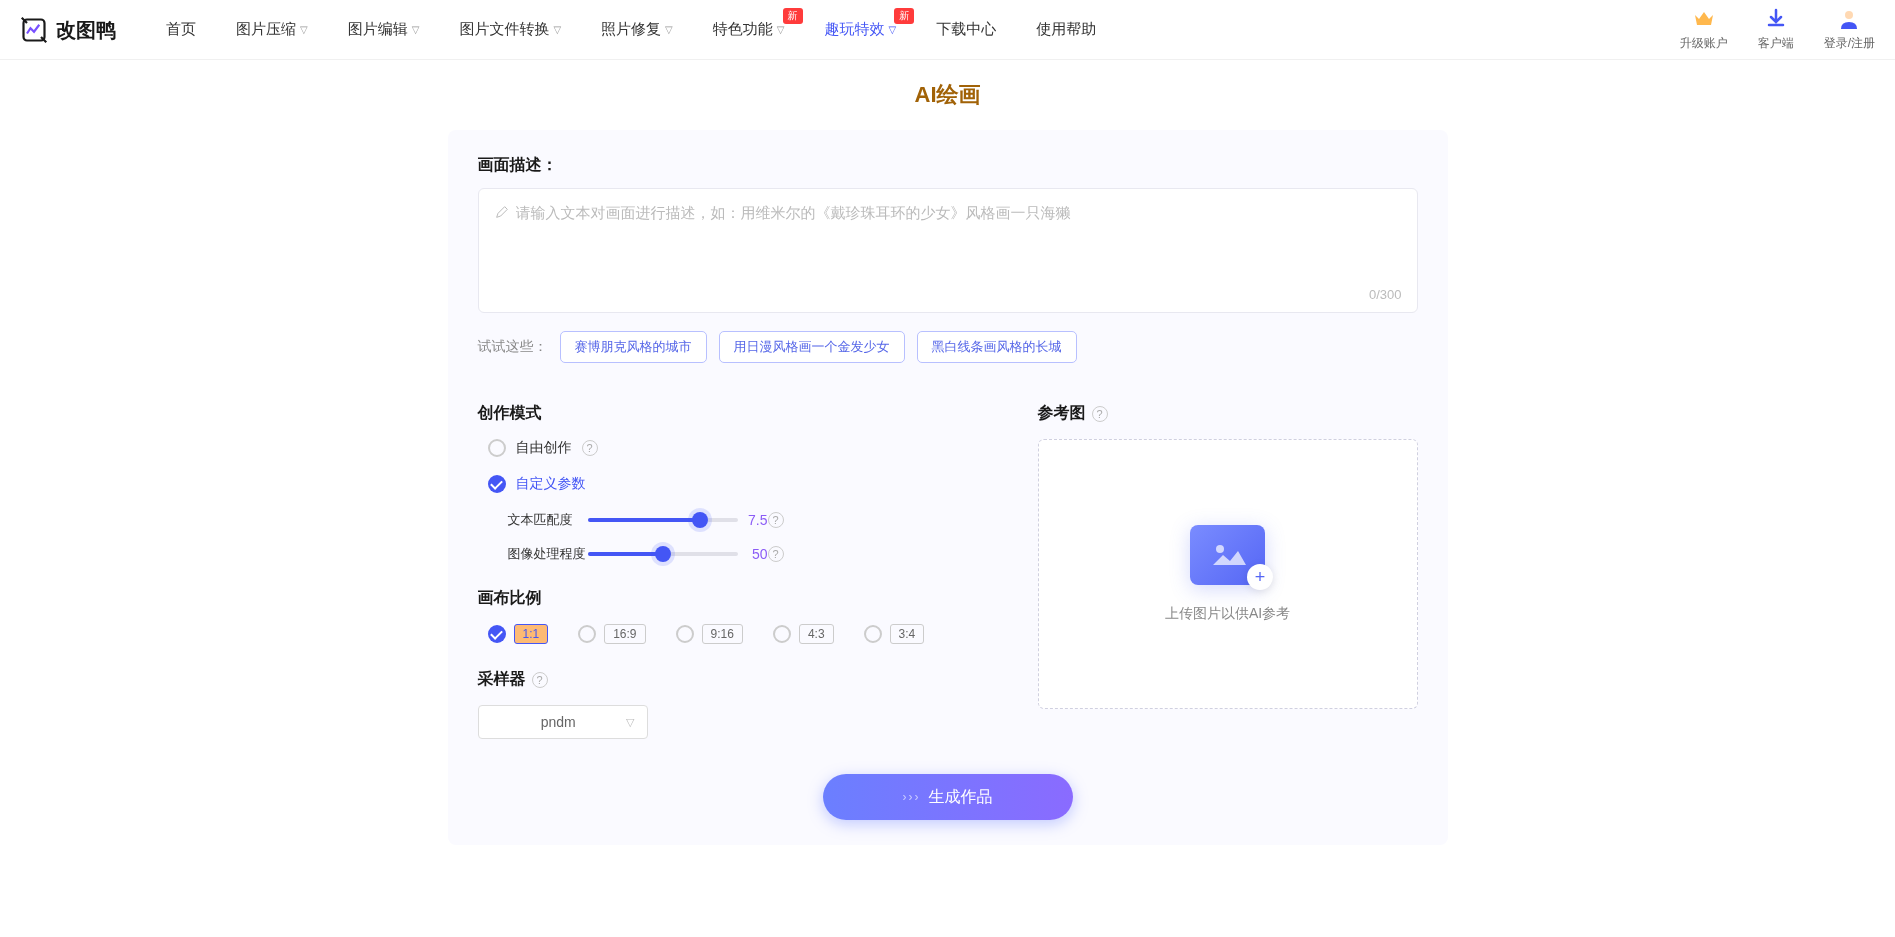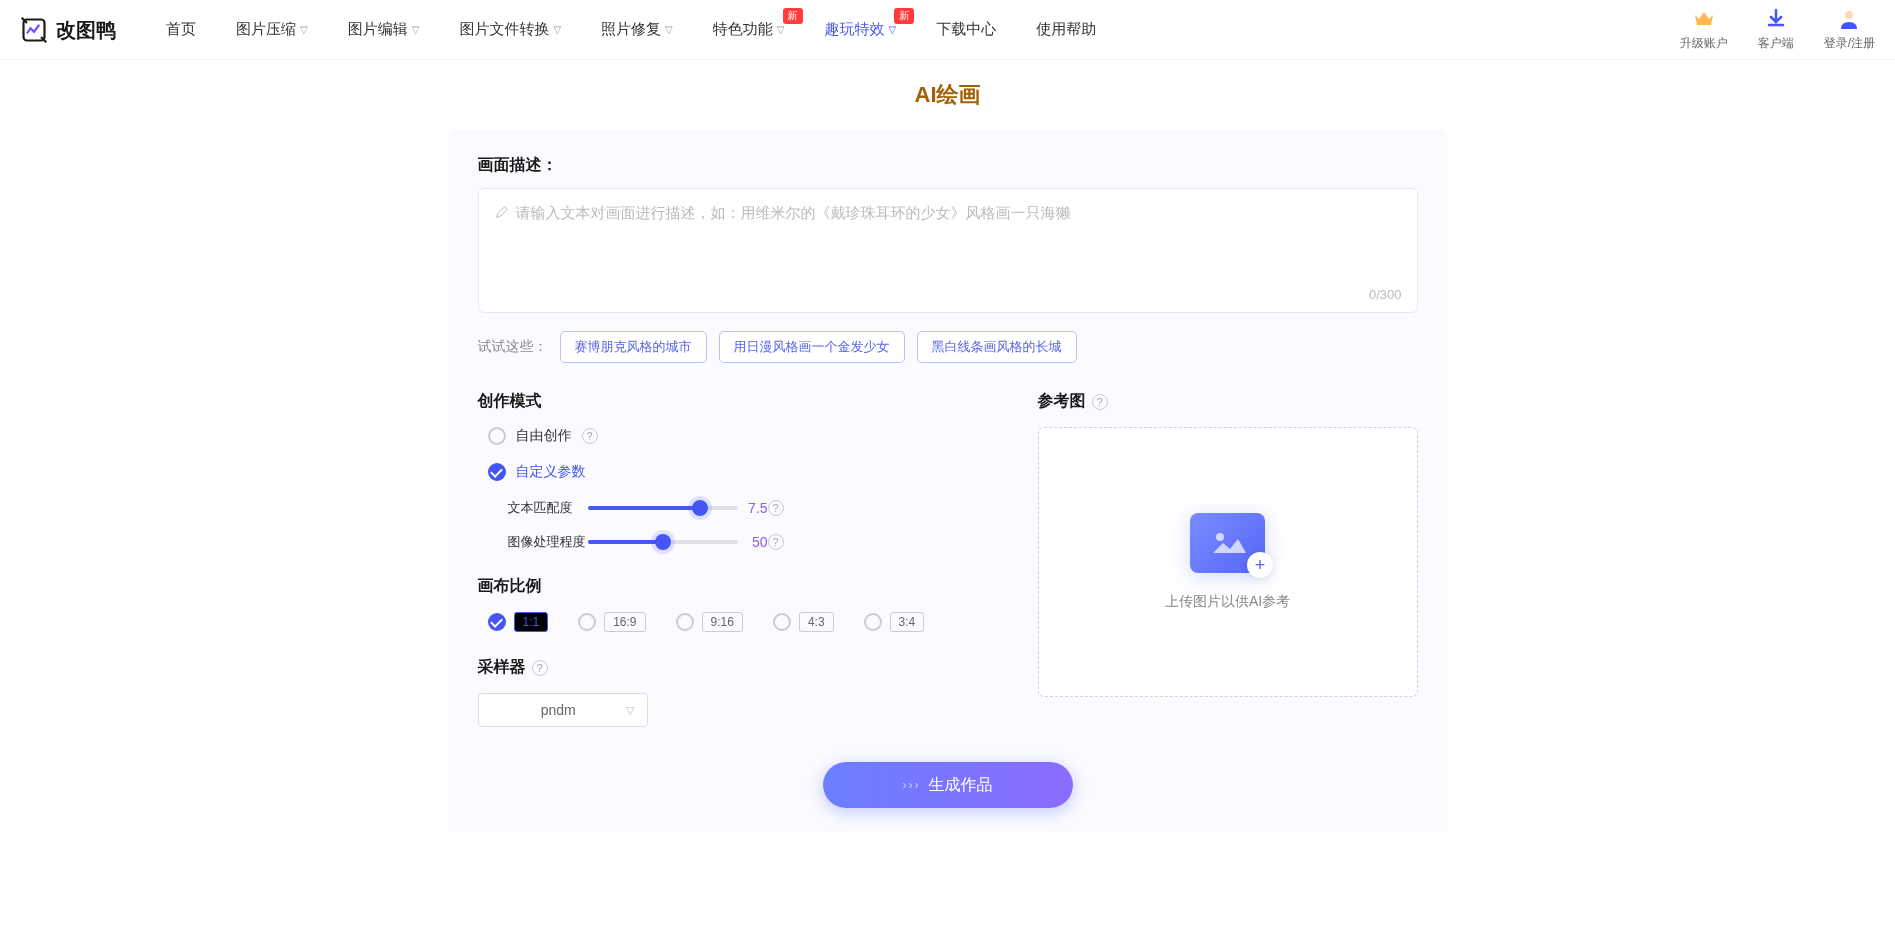--- a/index.html
+++ b/index.html
@@ -30,21 +30,21 @@
     .prompt-box { background: #fff; border: 1px solid #e8e8f0; border-radius: 6px; padding: 15px; min-height: 125px; position: relative; }
     .prompt-input { width: 100%; border: none; outline: none; font-size: 15px; color: #333; resize: none; }
     .prompt-input::placeholder { color: #bbb; }
     .prompt-placeholder-wrap { display: flex; align-items: flex-start; gap: 6px; color: #bbb; font-size: 15px; }
     .counter { position: absolute; bottom: 10px; right: 15px; font-size: 13px; color: #bbb; }
     
     .suggestions { display: flex; align-items: center; gap: 12px; margin-top: 18px; }
     .try-label { font-size: 14px; color: #888; }
     .suggest-chip { border: 1px solid #b8c0ff; color: #5566e8; font-size: 13px; padding: 6px 14px; border-radius: 5px; background: #fff; cursor: pointer; }
     
-    .two-col { display: flex; gap: 60px; margin-top: 28px; }
+    .two-col { display: flex; gap: 60px; margin-top: 40px; }
     .left-col { flex: 0 0 500px; }
     .right-col { flex: 1; }
     
     .mode-row { display: flex; align-items: center; gap: 10px; margin-bottom: 18px; margin-left: 10px; }
     .radio-circle { width: 18px; height: 18px; border: 2px solid #ccc; border-radius: 50%; display: inline-block; }
     .radio-check { width: 18px; height: 18px; border-radius: 50%; background: #4456f5; display: flex; align-items: center; justify-content: center; }
     .radio-check::after { content: ""; width: 9px; height: 5px; border-left: 2px solid #fff; border-bottom: 2px solid #fff; transform: rotate(-45deg); margin-top: -2px; }
     .mode-label { font-size: 14px; color: #333; }
     .mode-label.active { color: #4456f5; }
     .help-icon { width: 16px; height: 16px; border: 1px solid #ccc; border-radius: 50%; display: inline-flex; align-items: center; justify-content: center; font-size: 11px; color: #aaa; }
@@ -210,21 +210,21 @@
           <span class="slider-value">50</span>
           <span class="help-icon">?</span>
         </div>
 
         <div class="sec-title-wrap">
           <span class="section-label" style="margin:0">画布比例</span>
         </div>
         <div class="ratio-row">
           <div class="ratio-item">
             <span class="radio-check"></span>
-            <span class="ratio-badge" style="border-color:#4456f5;color:#4456f5;background:#000000">1:1</span>
+            <span class="ratio-badge" style="border-color:#4456f5;color:#4456f5;background:#fdba74">1:1</span>
           </div>
           <div class="ratio-item">
             <span class="radio-circle"></span>
             <span class="ratio-badge">16:9</span>
           </div>
           <div class="ratio-item">
             <span class="radio-circle"></span>
             <span class="ratio-badge">9:16</span>
           </div>
           <div class="ratio-item">

